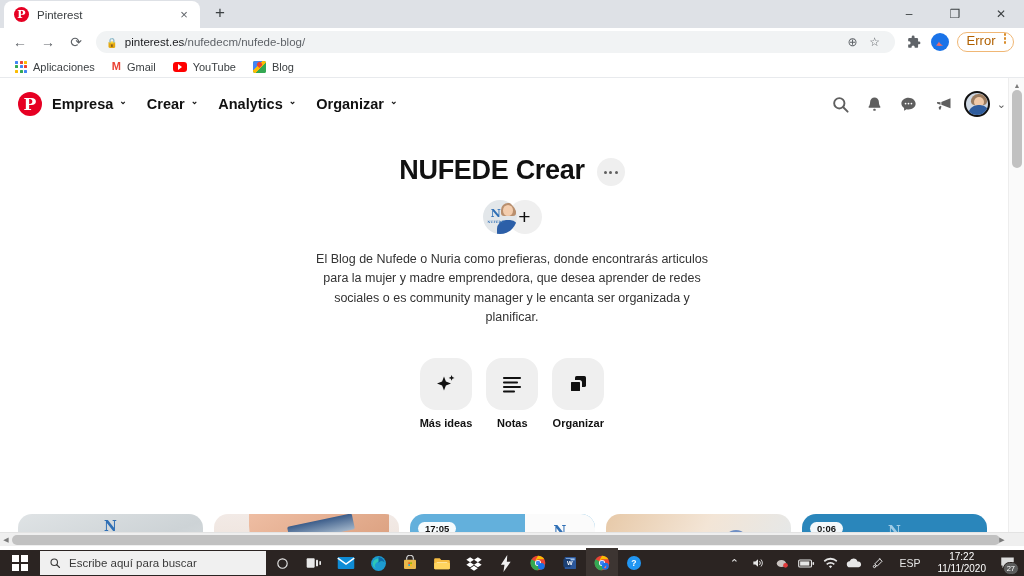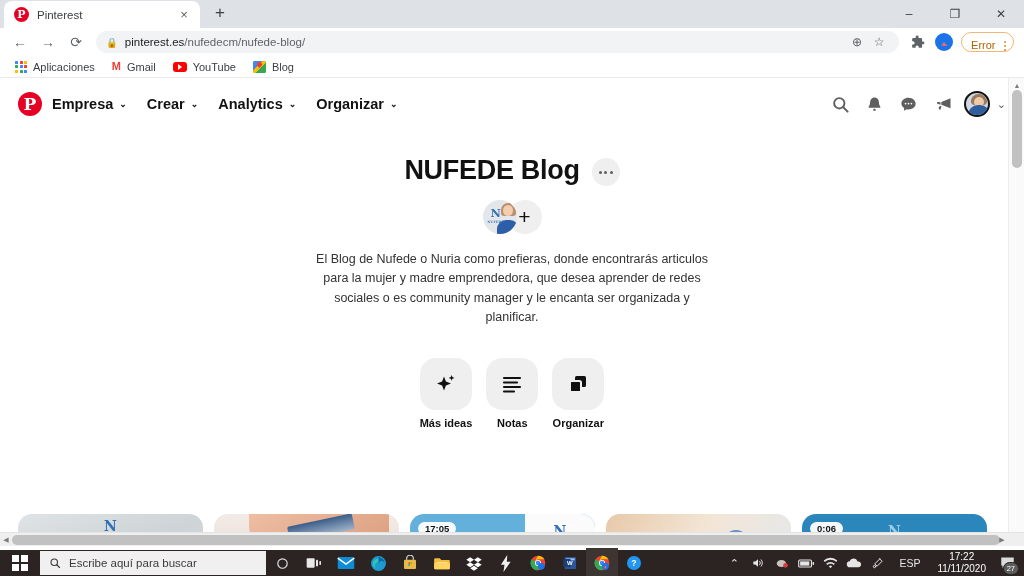--- a/index.html
+++ b/index.html
@@ -63,22 +63,22 @@
   .omni-icon { width: 20px; height: 20px; display: flex; align-items: center; justify-content: center;
                color: #5f6368; font-size: 12px; }
   .tb-icon { width: 26px; height: 26px; display: flex; align-items: center; justify-content: center;
              color: #5f6368; font-size: 13px; flex: 0 0 auto; }
   .profile-pic {
     width: 18px; height: 18px; border-radius: 50%; background: #1a73e8;
     display: flex; align-items: center; justify-content: center; font-size: 10px;
   }
   .error-pill {
     height: 20px; border: 1px solid #f0b775; border-radius: 11px;
-    display: flex; align-items: flex-end; padding: 0 4px 0 9px; margin: 14px 4px;
-    color: #b06000; font-size: 11px; gap: 5px; flex: 0 0 auto;
+    display: flex; align-items: flex-start; padding: 0 4px 0 9px; margin: 14px 4px;
+    color: #b06000; font-size: 13px; gap: 5px; flex: 0 0 auto;
   }
   .kebab { display: flex; flex-direction: column; gap: 1.5px; padding: 0 3px; }
   .kebab i { width: 2.5px; height: 2.5px; border-radius: 50%; background: #d98d2b; display: block; }
 
   
   .bookmarks { height: 22px; background: #fff; display: flex; align-items: center;
                padding: 0 8px; gap: 3px; border-bottom: 1px solid #e8eaed; }
   .bm { display: flex; align-items: center; gap: 6px; padding: 2px 7px; border-radius: 4px; }
   .bm-label { font-size: 11px; color: #3c4043; white-space: nowrap; }
   .apps-grid { display: grid; grid-template-columns: repeat(3, 3px); grid-template-rows: repeat(3, 3px);
@@ -98,21 +98,21 @@
 
   
   .viewport { position: relative; height: 468px; background: #fff; overflow: hidden; }
 
   
   .pin-header { height: 52px; display: flex; align-items: center; padding: 0 18px; background: #fff; }
   .pin-logo { width: 24px; height: 24px; border-radius: 50%; background: #e60023;
               color: #fff; display: flex; align-items: center; justify-content: center;
               font-family: "DejaVu Serif", serif; font-size: 17px; font-weight: bold;
               line-height: 1; flex: 0 0 auto; }
-  .navitem { display: flex; align-items: center; gap: 6px; font-size: 14.5px; font-weight: bold;
+  .navitem { display: flex; align-items: flex-start; gap: 6px; font-size: 14.5px; font-weight: bold;
              color: #111; padding: 6px 10px; border-radius: 22px; white-space: nowrap; }
   .navitem:first-of-type { margin-left: 6px; }
   .chev { font-size: 9px; color: #111; }
   .nav-spacer { flex: 1 1 auto; }
   .hicon { width: 34px; height: 34px; display: flex; align-items: center; justify-content: center;
            color: #5f5f5f; flex: 0 0 auto; }
   .avatar-ring { width: 26px; height: 26px; border-radius: 50%; border: 2px solid #111;
                  overflow: hidden; position: relative; flex: 0 0 auto; margin-left: 4px;
                  background: #cfd8e3; }
   .avatar-ring .hair { position: absolute; left: 5px; top: 1px; width: 16px; height: 11px;
@@ -370,21 +370,21 @@
       <div class="avatar-ring">
         <span class="hair"></span>
         <span class="face"></span>
         <span class="body"></span>
       </div>
       <div class="chev-big">⌄</div>
     </div>
 
     <div class="board">
       <div class="board-title-row">
-        <div class="board-title">NUFEDE Blog</div>
+        <div class="board-title">NUFEDE Crear</div>
         <div class="dots-btn">
             <i></i>
             <i></i>
             <i></i>
           </div>
       </div>
 
       <div class="collab-row">
         <div class="collab-av">
           <span class="person-hair"></span>

